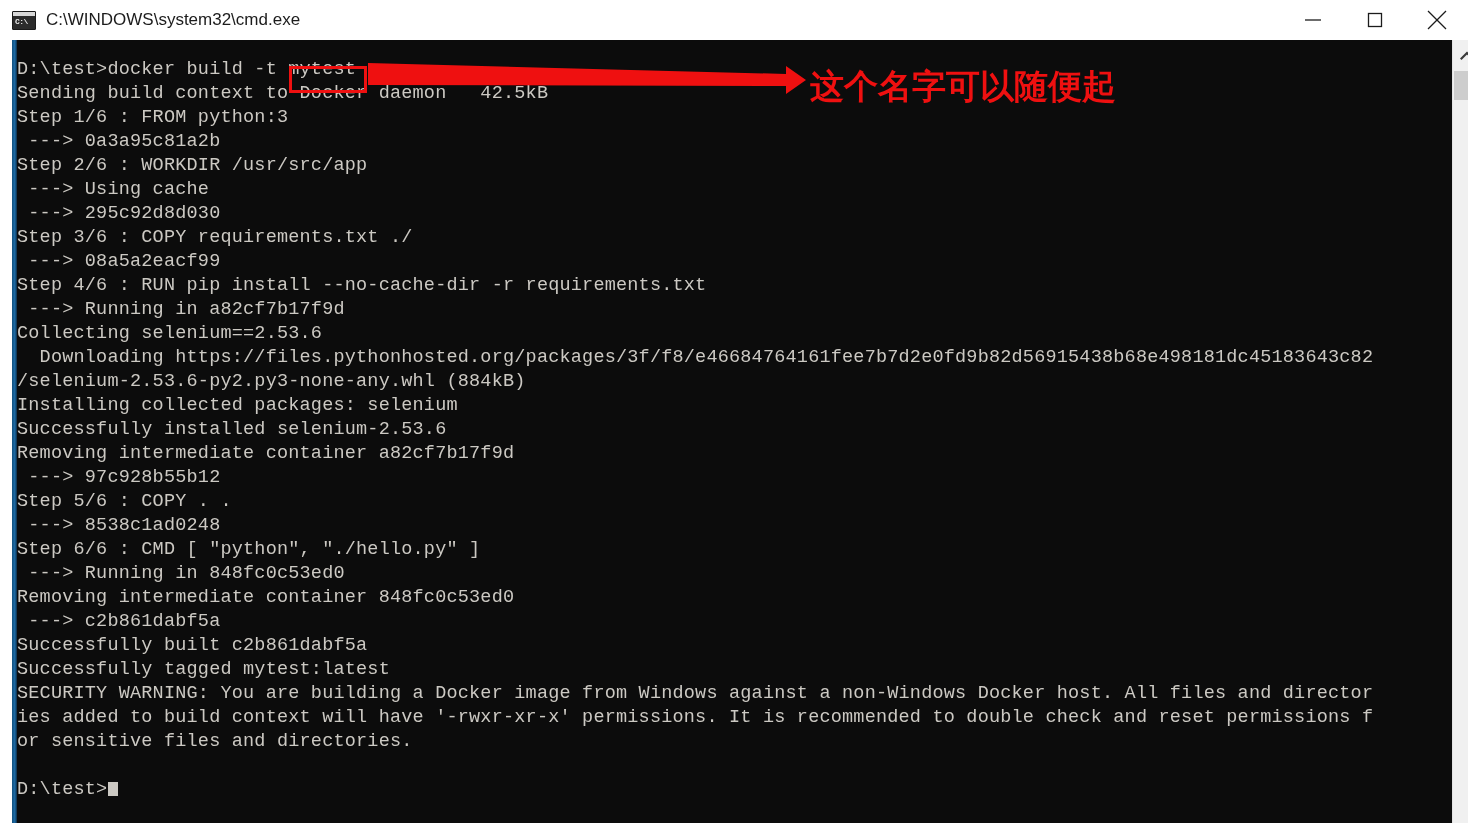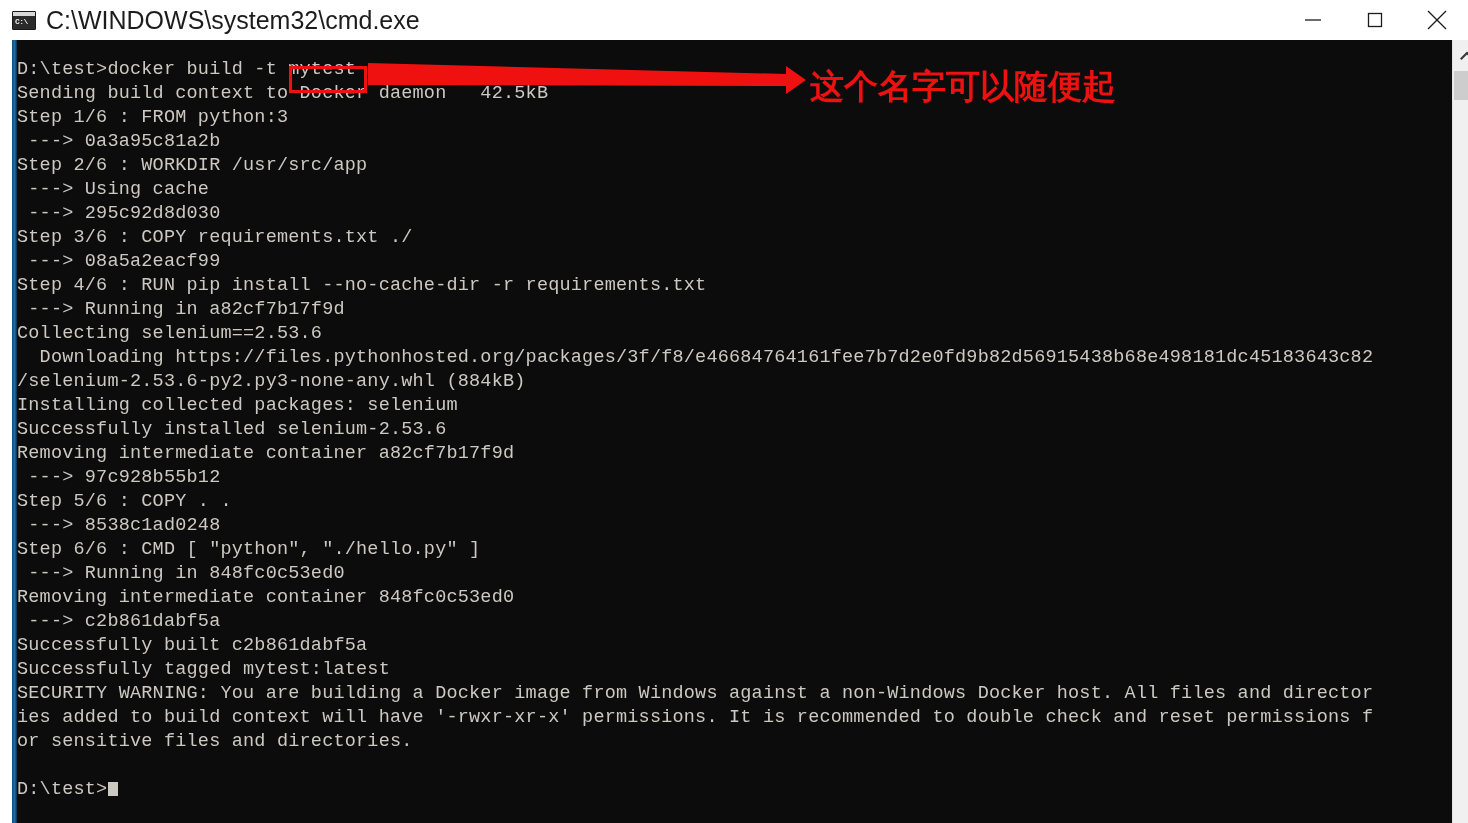--- a/index.html
+++ b/index.html
@@ -64,21 +64,21 @@
     top: 5px;
     color: #f0f0f0;
     font-family: "Liberation Mono", monospace;
     font-size: 8px;
     line-height: 9px;
     letter-spacing: -0.5px;
     font-weight: bold;
   }
   #title-text {
     font-family: "Liberation Sans", sans-serif;
-    font-size: 25px;
+    font-size: 17px;
     color: #1c1c1c;
     white-space: nowrap;
   }
   #title-controls {
     display: flex;
     align-items: stretch;
     height: 40px;
     flex: none;
   }
   .ctrl {

